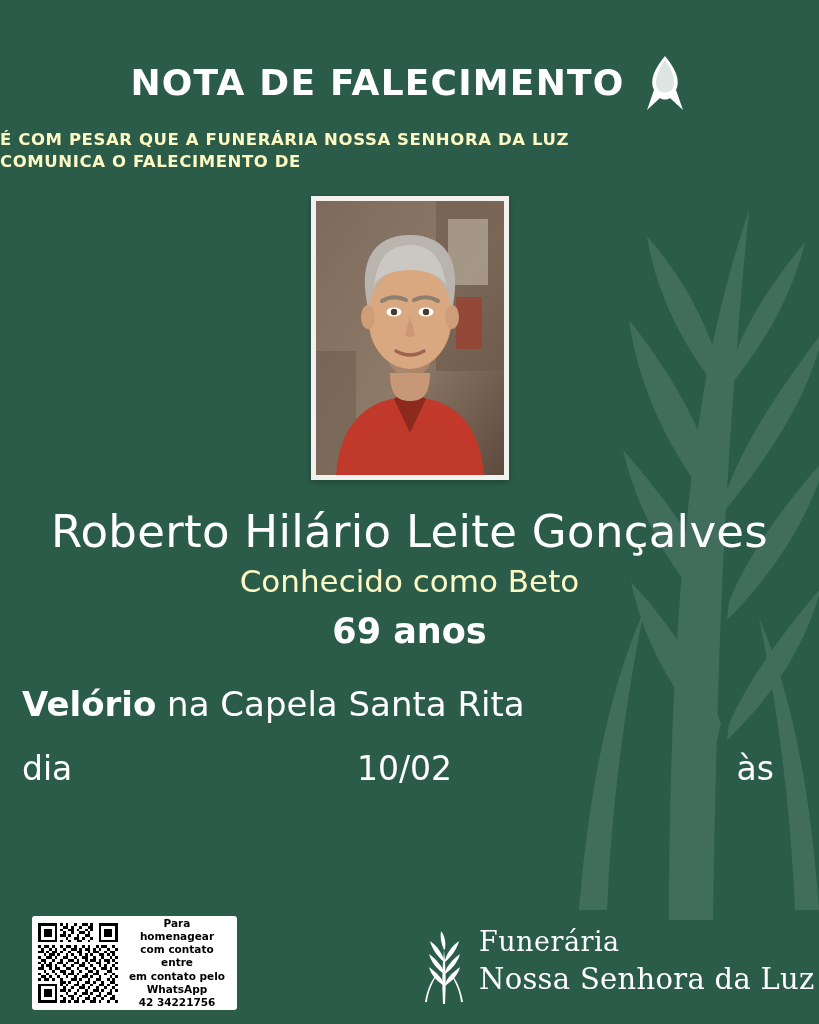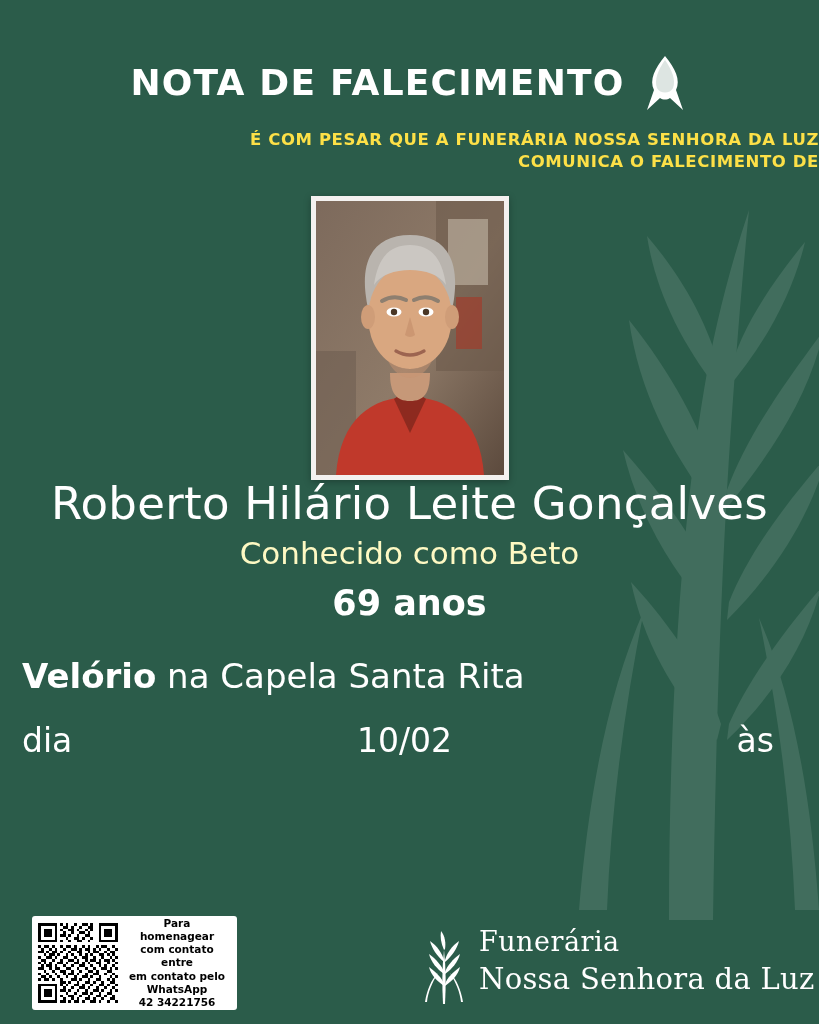--- a/index.html
+++ b/index.html
@@ -38,46 +38,47 @@
     font-family:"DejaVu Sans", sans-serif;
     font-size:36px;
     font-weight:700;
     letter-spacing:1.2px;
     color:#ffffff;
     line-height:1;
   }
   .ribbon { width:48px; height:62px; display:block; margin-top:-4px;}
   .subtitle {
     margin-top:17px;
-    text-align:right;
+    text-align:left;
     font-size:16.5px;
     font-weight:600;
     letter-spacing:0.6px;
     line-height:1.35;
-    color:#fde047;
+    color:#fef9c3;
   }
 
   
   .photo-wrap {
     margin:22px auto 0;
     width:198px; height:284px;
     background:#f3f1ef;
     padding:5px;
     box-shadow:0 2px 7px rgba(0,0,0,0.28);
   }
   .photo {
     width:100%; height:100%;
     position:relative;
     overflow:hidden;
     background:#6b5c50;
   }
   .photo svg { position:absolute; inset:0; width:100%; height:100%; }
 
   
   .name {
+    margin-top:28px;
     text-align:center;
     font-size:45px;
     font-weight:400;
     letter-spacing:0.3px;
     line-height:1.05;
     color:#ffffff;
   }
   .nickname {
     margin-top:8px;
     text-align:center;

